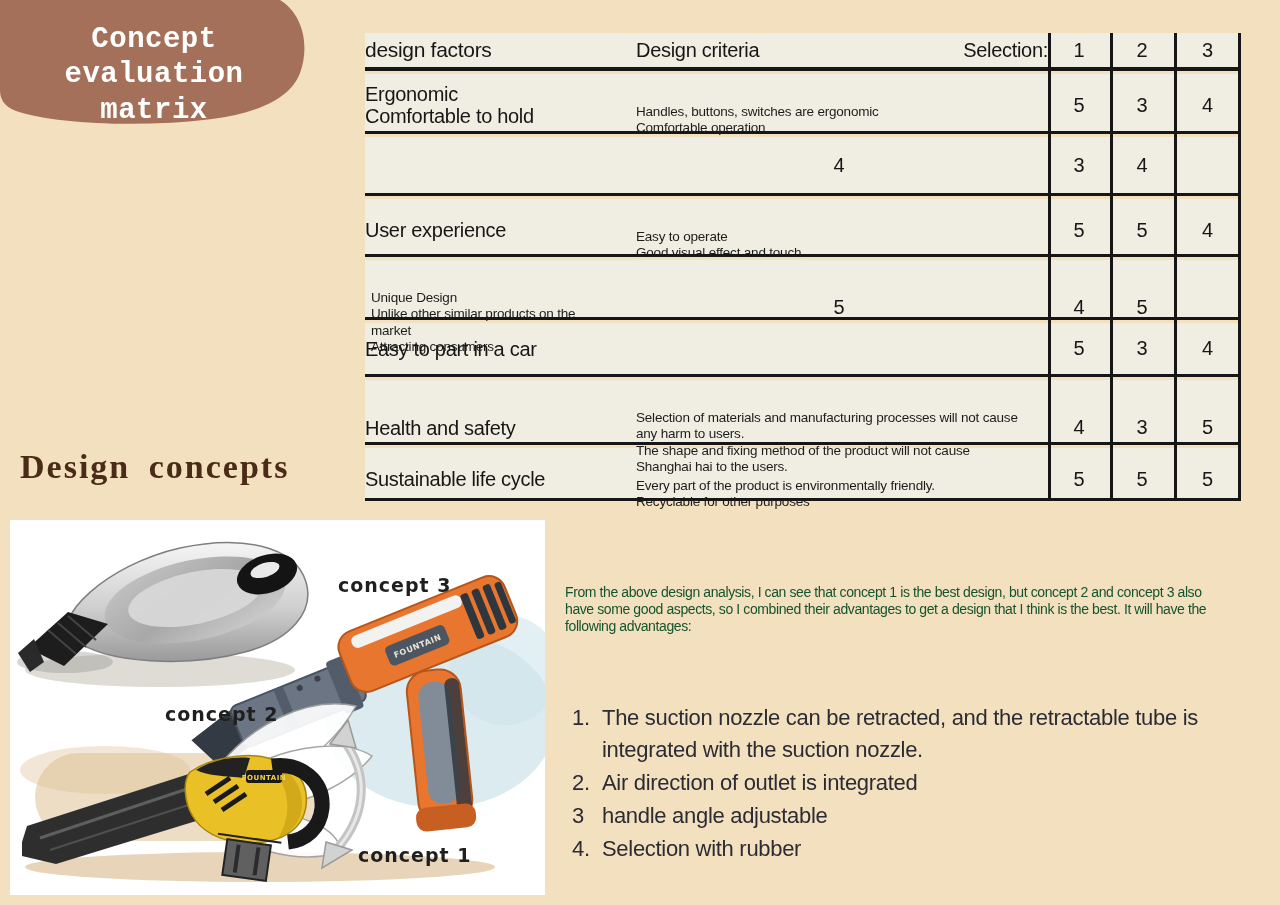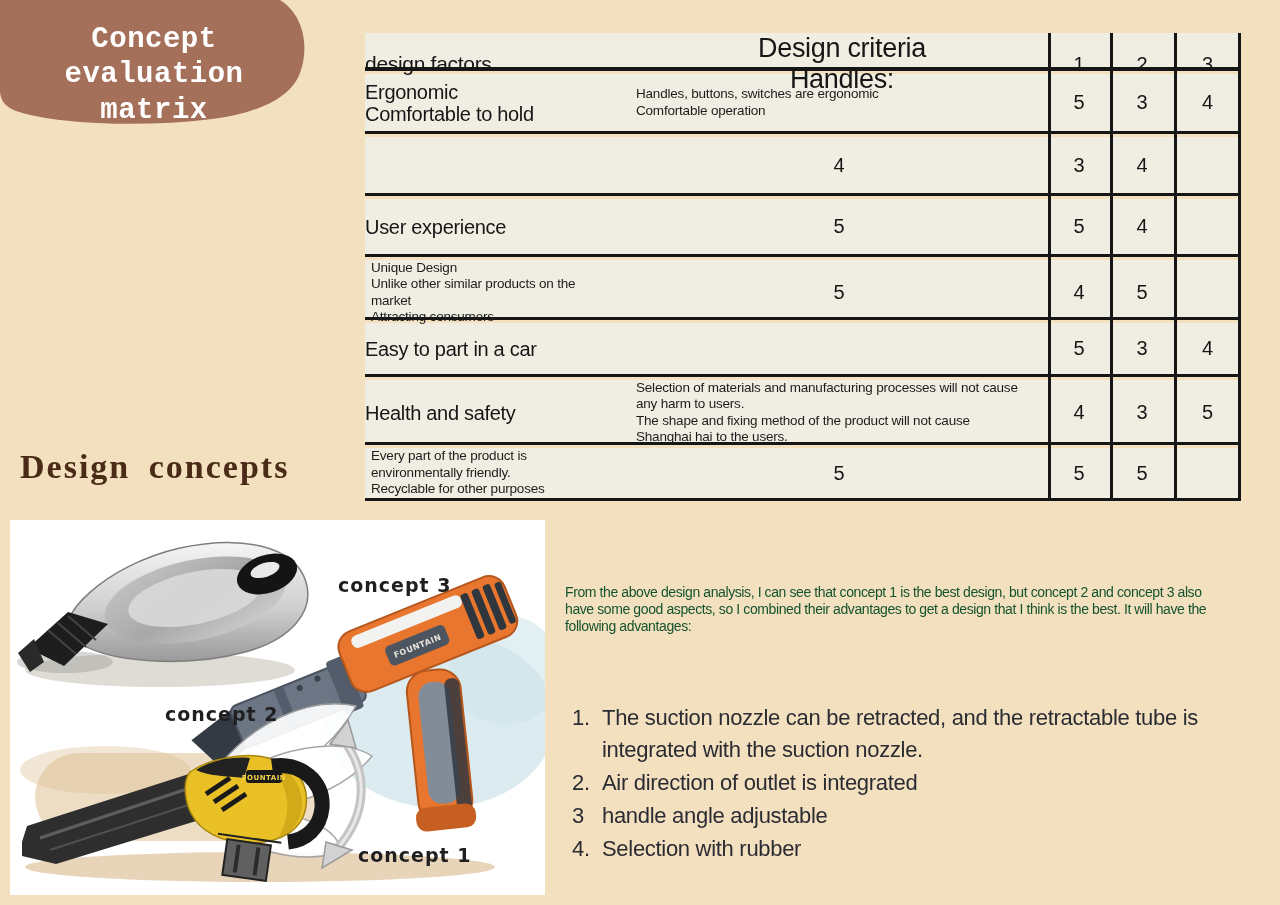--- a/index.html
+++ b/index.html
@@ -26,27 +26,27 @@
     background:#f0eee2;border-bottom:3px solid #161616;margin-bottom:3px;
     align-items:center;color:#161616;
   }
   .t-row.hdr{border-bottom-width:4px;height:34px;}
   .cell-factor{
     padding-left:0;font-size:20px;letter-spacing:-.3px;line-height:1.1;
     white-space:pre-line;
   }
   .cell-criteria{
     padding-left:6px;padding-right:25px;font-size:13.5px;line-height:1.22;
-    letter-spacing:-.2px;white-space:pre-line;color:#1c1c1c;
+    letter-spacing:-.2px;white-space:pre-line;color:#1c1c1c;margin-top:30px;
   }
   .cell-score{text-align:center;font-size:20px;}
   .hdr .cell-factor{font-size:21px;}
   .hdr-criteria{
     display:flex;align-items:center;justify-content:space-between;
-    padding-left:6px;font-size:27px;letter-spacing:-.3px;height:100%;flex-direction:column;
+    padding-left:6px;font-size:20px;letter-spacing:-.3px;height:100%;
   }
   .hdr .cell-score{font-size:20px;}
   .vline{position:absolute;top:0;width:3px;height:468px;background:#161616;}
   .r1{height:57px}.r2{height:56px}.r3{height:55px}.r4{height:57px}
   .r5{height:51px}.r6{height:62px}.r7{height:50px}
   
   .dc-heading{
     position:absolute;left:20px;top:448px;width:330px;
     font-family:Liberation Serif, serif;font-weight:bold;
     font-size:34px;color:#4a2b17;letter-spacing:2px;word-spacing:8px;
@@ -75,21 +75,21 @@
   <div class="blob-title">Concept evaluation
 matrix</div>
 </div>
 
 <div class="matrix">
 
   <div class="t-row hdr">
     <div class="cell-factor">design factors</div>
     <div class="hdr-criteria">
       <span>Design criteria</span>
-      <span>Handles:</span>
+      <span>Selection:</span>
     </div>
     <div class="cell-score">1</div>
     <div class="cell-score">2</div>
     <div class="cell-score">3</div>
   </div>
 
   <div class="t-row r1">
     <div class="cell-factor">Ergonomic
 Comfortable to hold</div>
     <div class="cell-criteria">Handles, buttons, switches are ergonomic
@@ -101,20 +101,22 @@
 
   <div class="t-row r2">
     <div class="cell-criteria"></div>
     <div class="cell-score">4</div>
     <div class="cell-score">3</div>
     <div class="cell-score">4</div>
   </div>
 
   <div class="t-row r3">
     <div class="cell-factor">User experience</div>
+    <div class="cell-criteria">Easy to operate
+Good visual effect and touch</div>
     <div class="cell-score">5</div>
     <div class="cell-score">5</div>
     <div class="cell-score">4</div>
   </div>
 
   <div class="t-row r4">
     <div class="cell-criteria">Unique Design
 Unlike other similar products on the market
 Attracting consumers</div>
     <div class="cell-score">5</div>
@@ -133,20 +135,21 @@
   <div class="t-row r6">
     <div class="cell-factor">Health and safety</div>
     <div class="cell-criteria">Selection of materials and manufacturing processes will not cause any harm to users.
 The shape and fixing method of the product will not cause Shanghai hai to the users.</div>
     <div class="cell-score">4</div>
     <div class="cell-score">3</div>
     <div class="cell-score">5</div>
   </div>
 
   <div class="t-row r7">
+    <div class="cell-factor">Sustainable life cycle</div>
     <div class="cell-criteria">Every part of the product is environmentally friendly.
 Recyclable for other purposes</div>
     <div class="cell-score">5</div>
     <div class="cell-score">5</div>
     <div class="cell-score">5</div>
   </div>
 
   <div class="vline" style="left:683px"></div>
   <div class="vline" style="left:745px"></div>
   <div class="vline" style="left:809px"></div>

